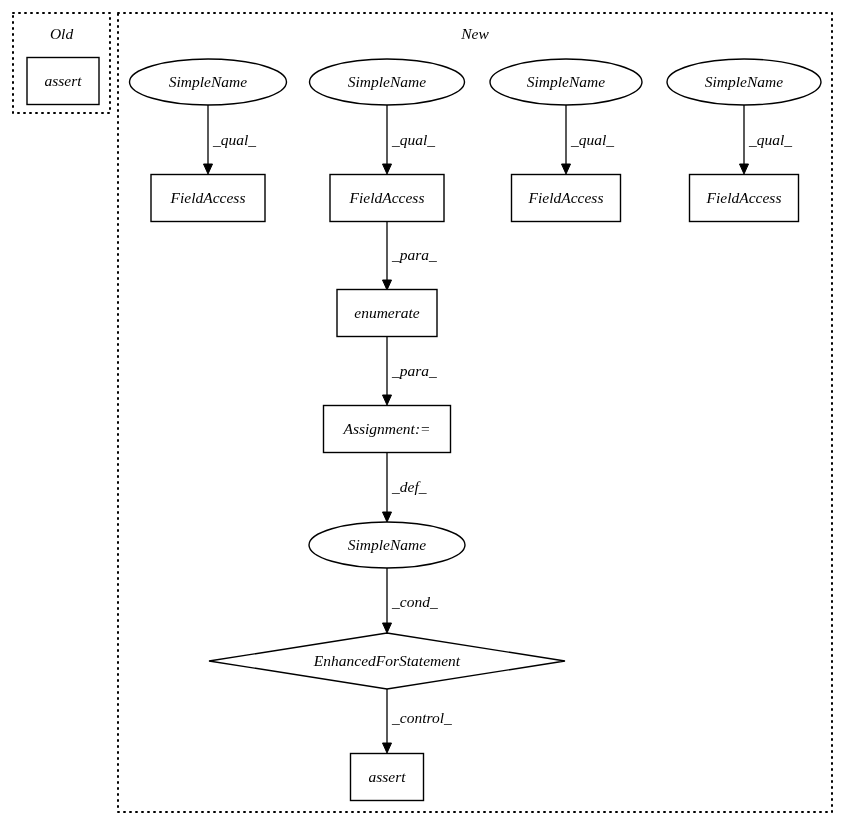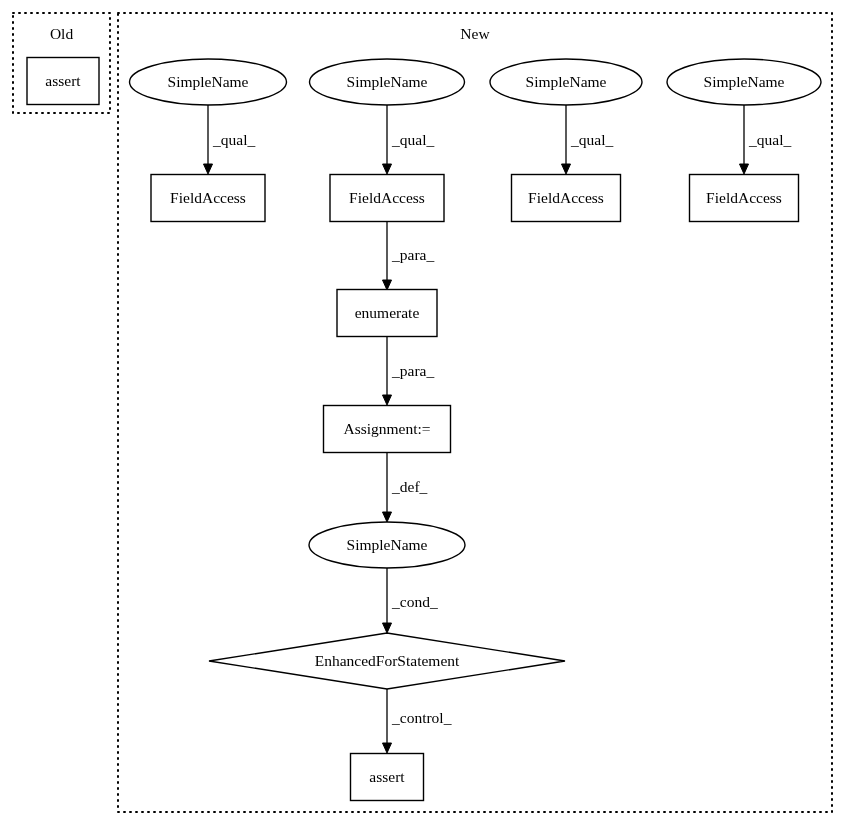--- a/index.html
+++ b/index.html
@@ -9,20 +9,21 @@
   }
   body {
     font-family: "Liberation Serif", "DejaVu Serif", serif;
   }
   #canvas {
     position: relative;
     width: 848px;
     height: 828px;
     background: #ffffff;
     overflow: hidden;
+    font-style: italic;
   }
   #graph-svg {
     position: absolute;
     left: 0;
     top: 0;
     width: 848px;
     height: 828px;
   }
   .cluster-rect {
     fill: none;

